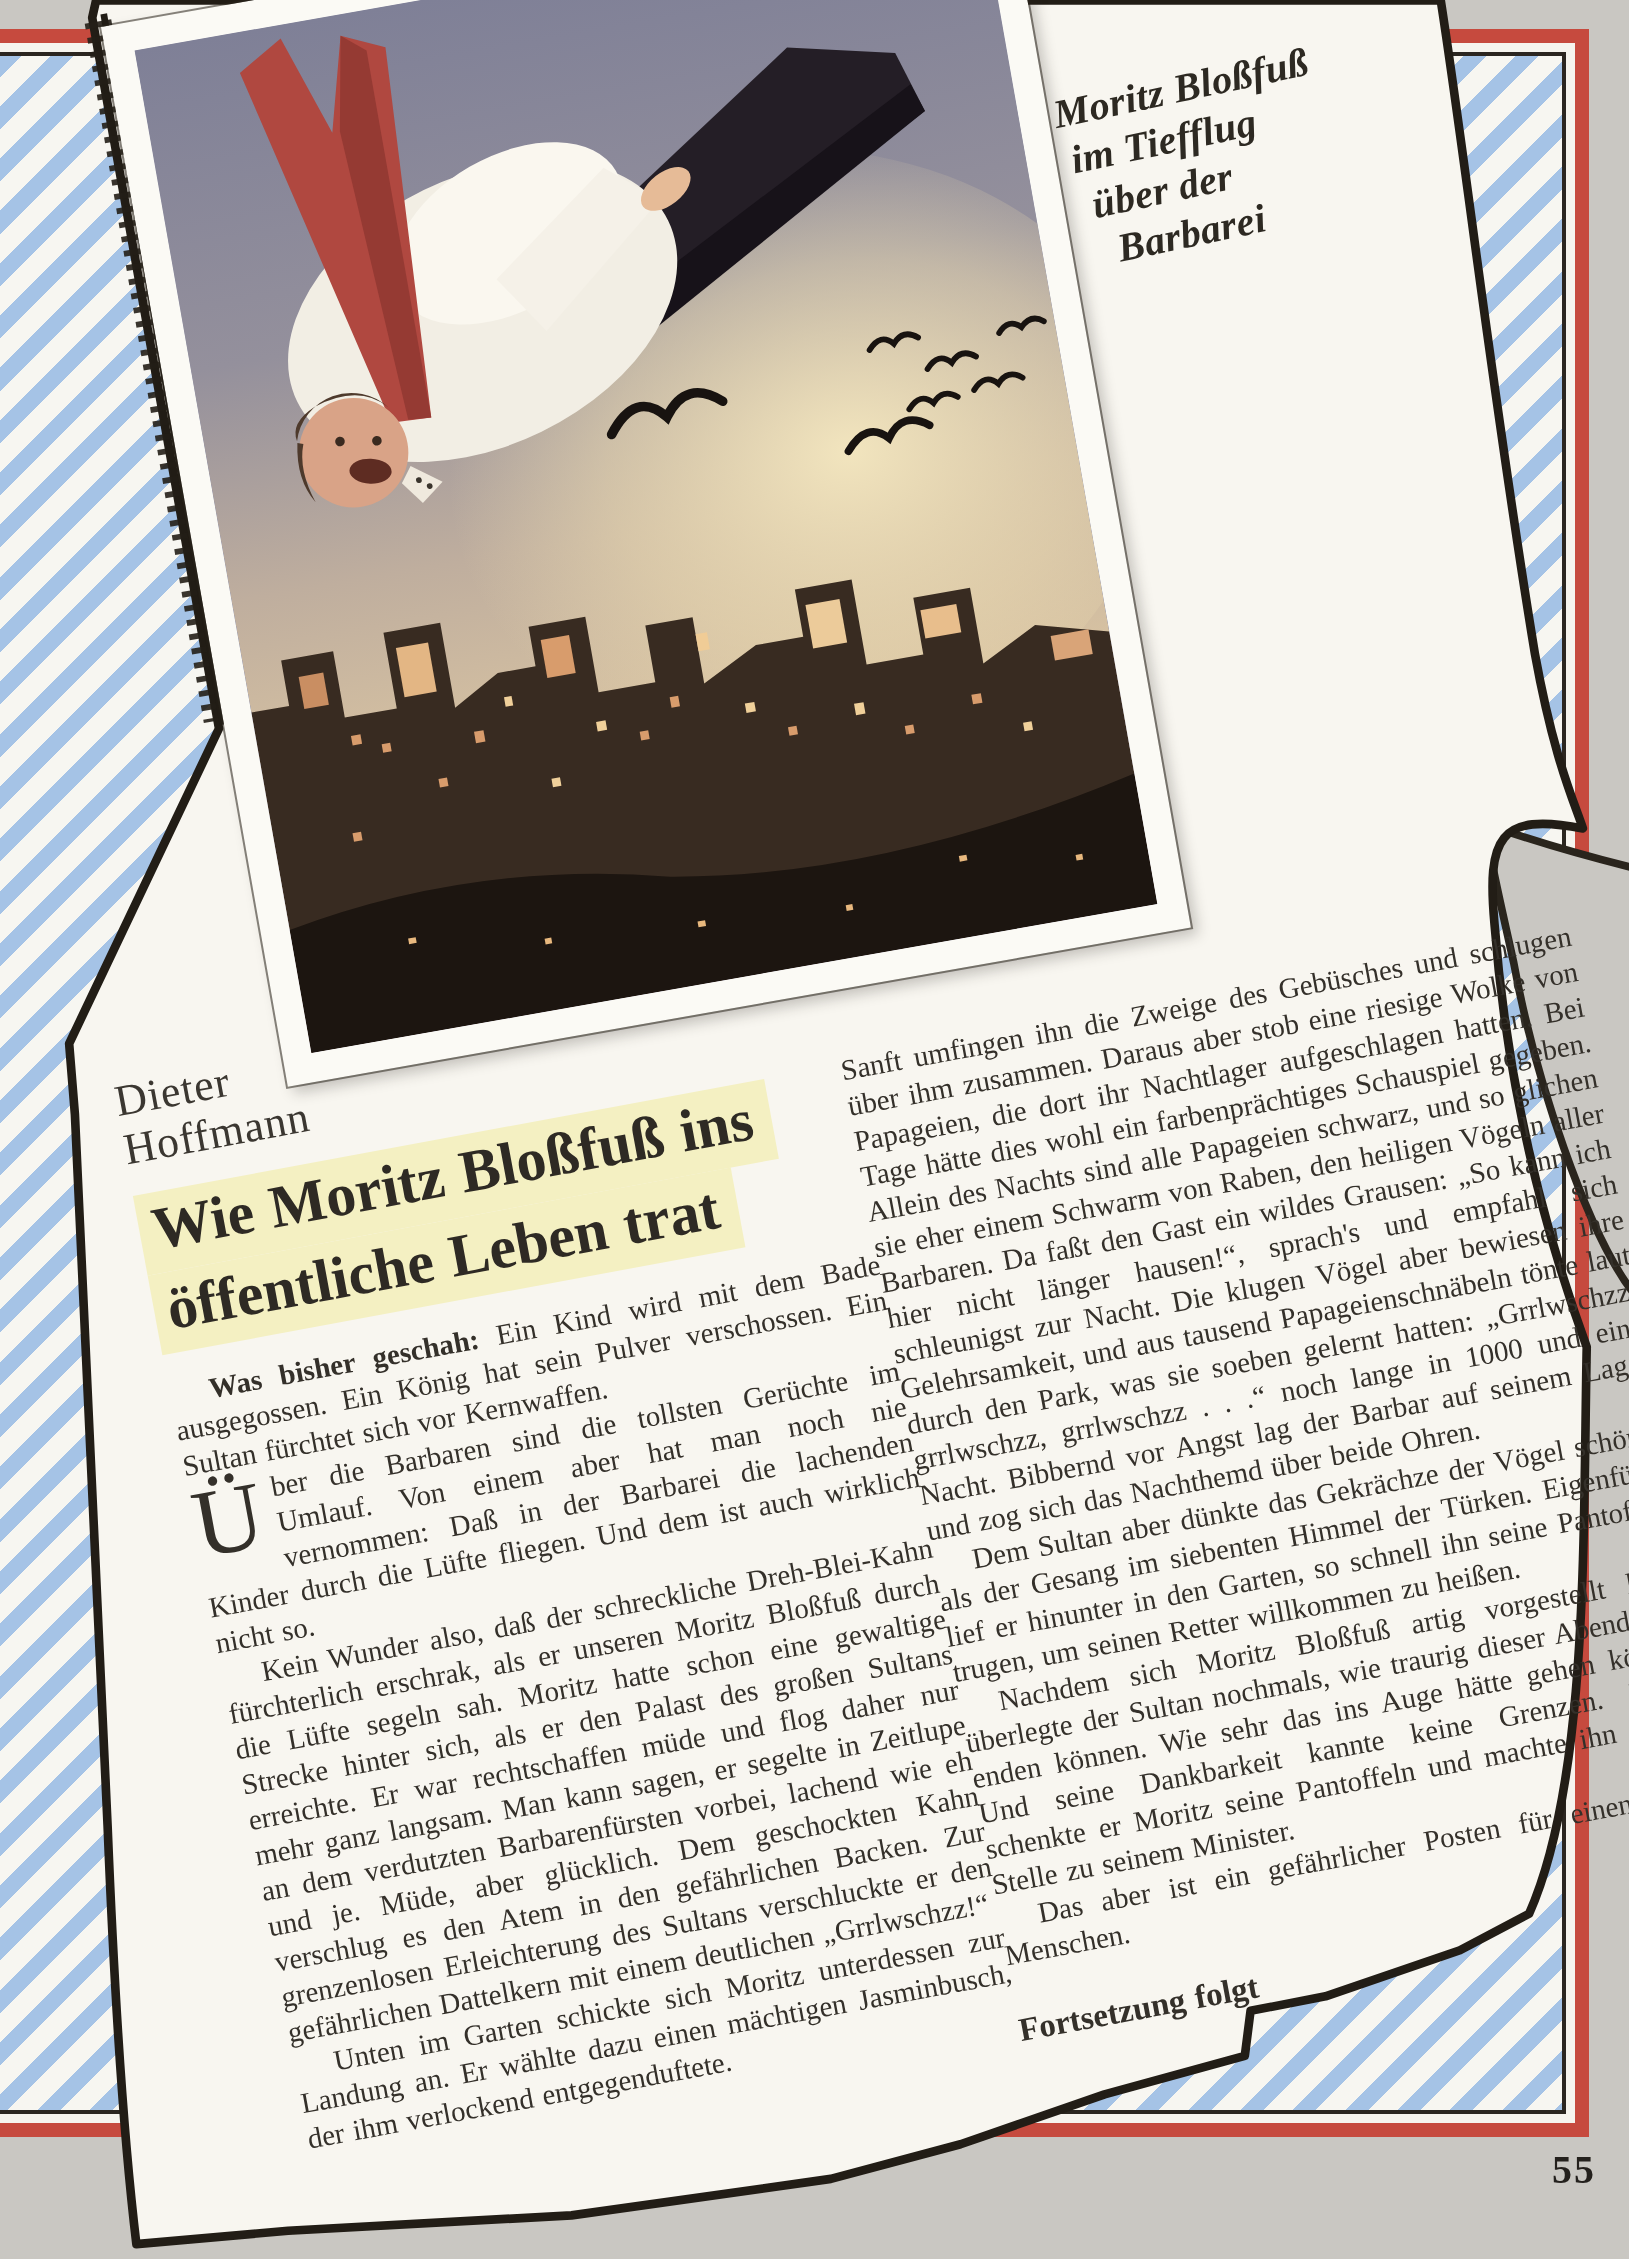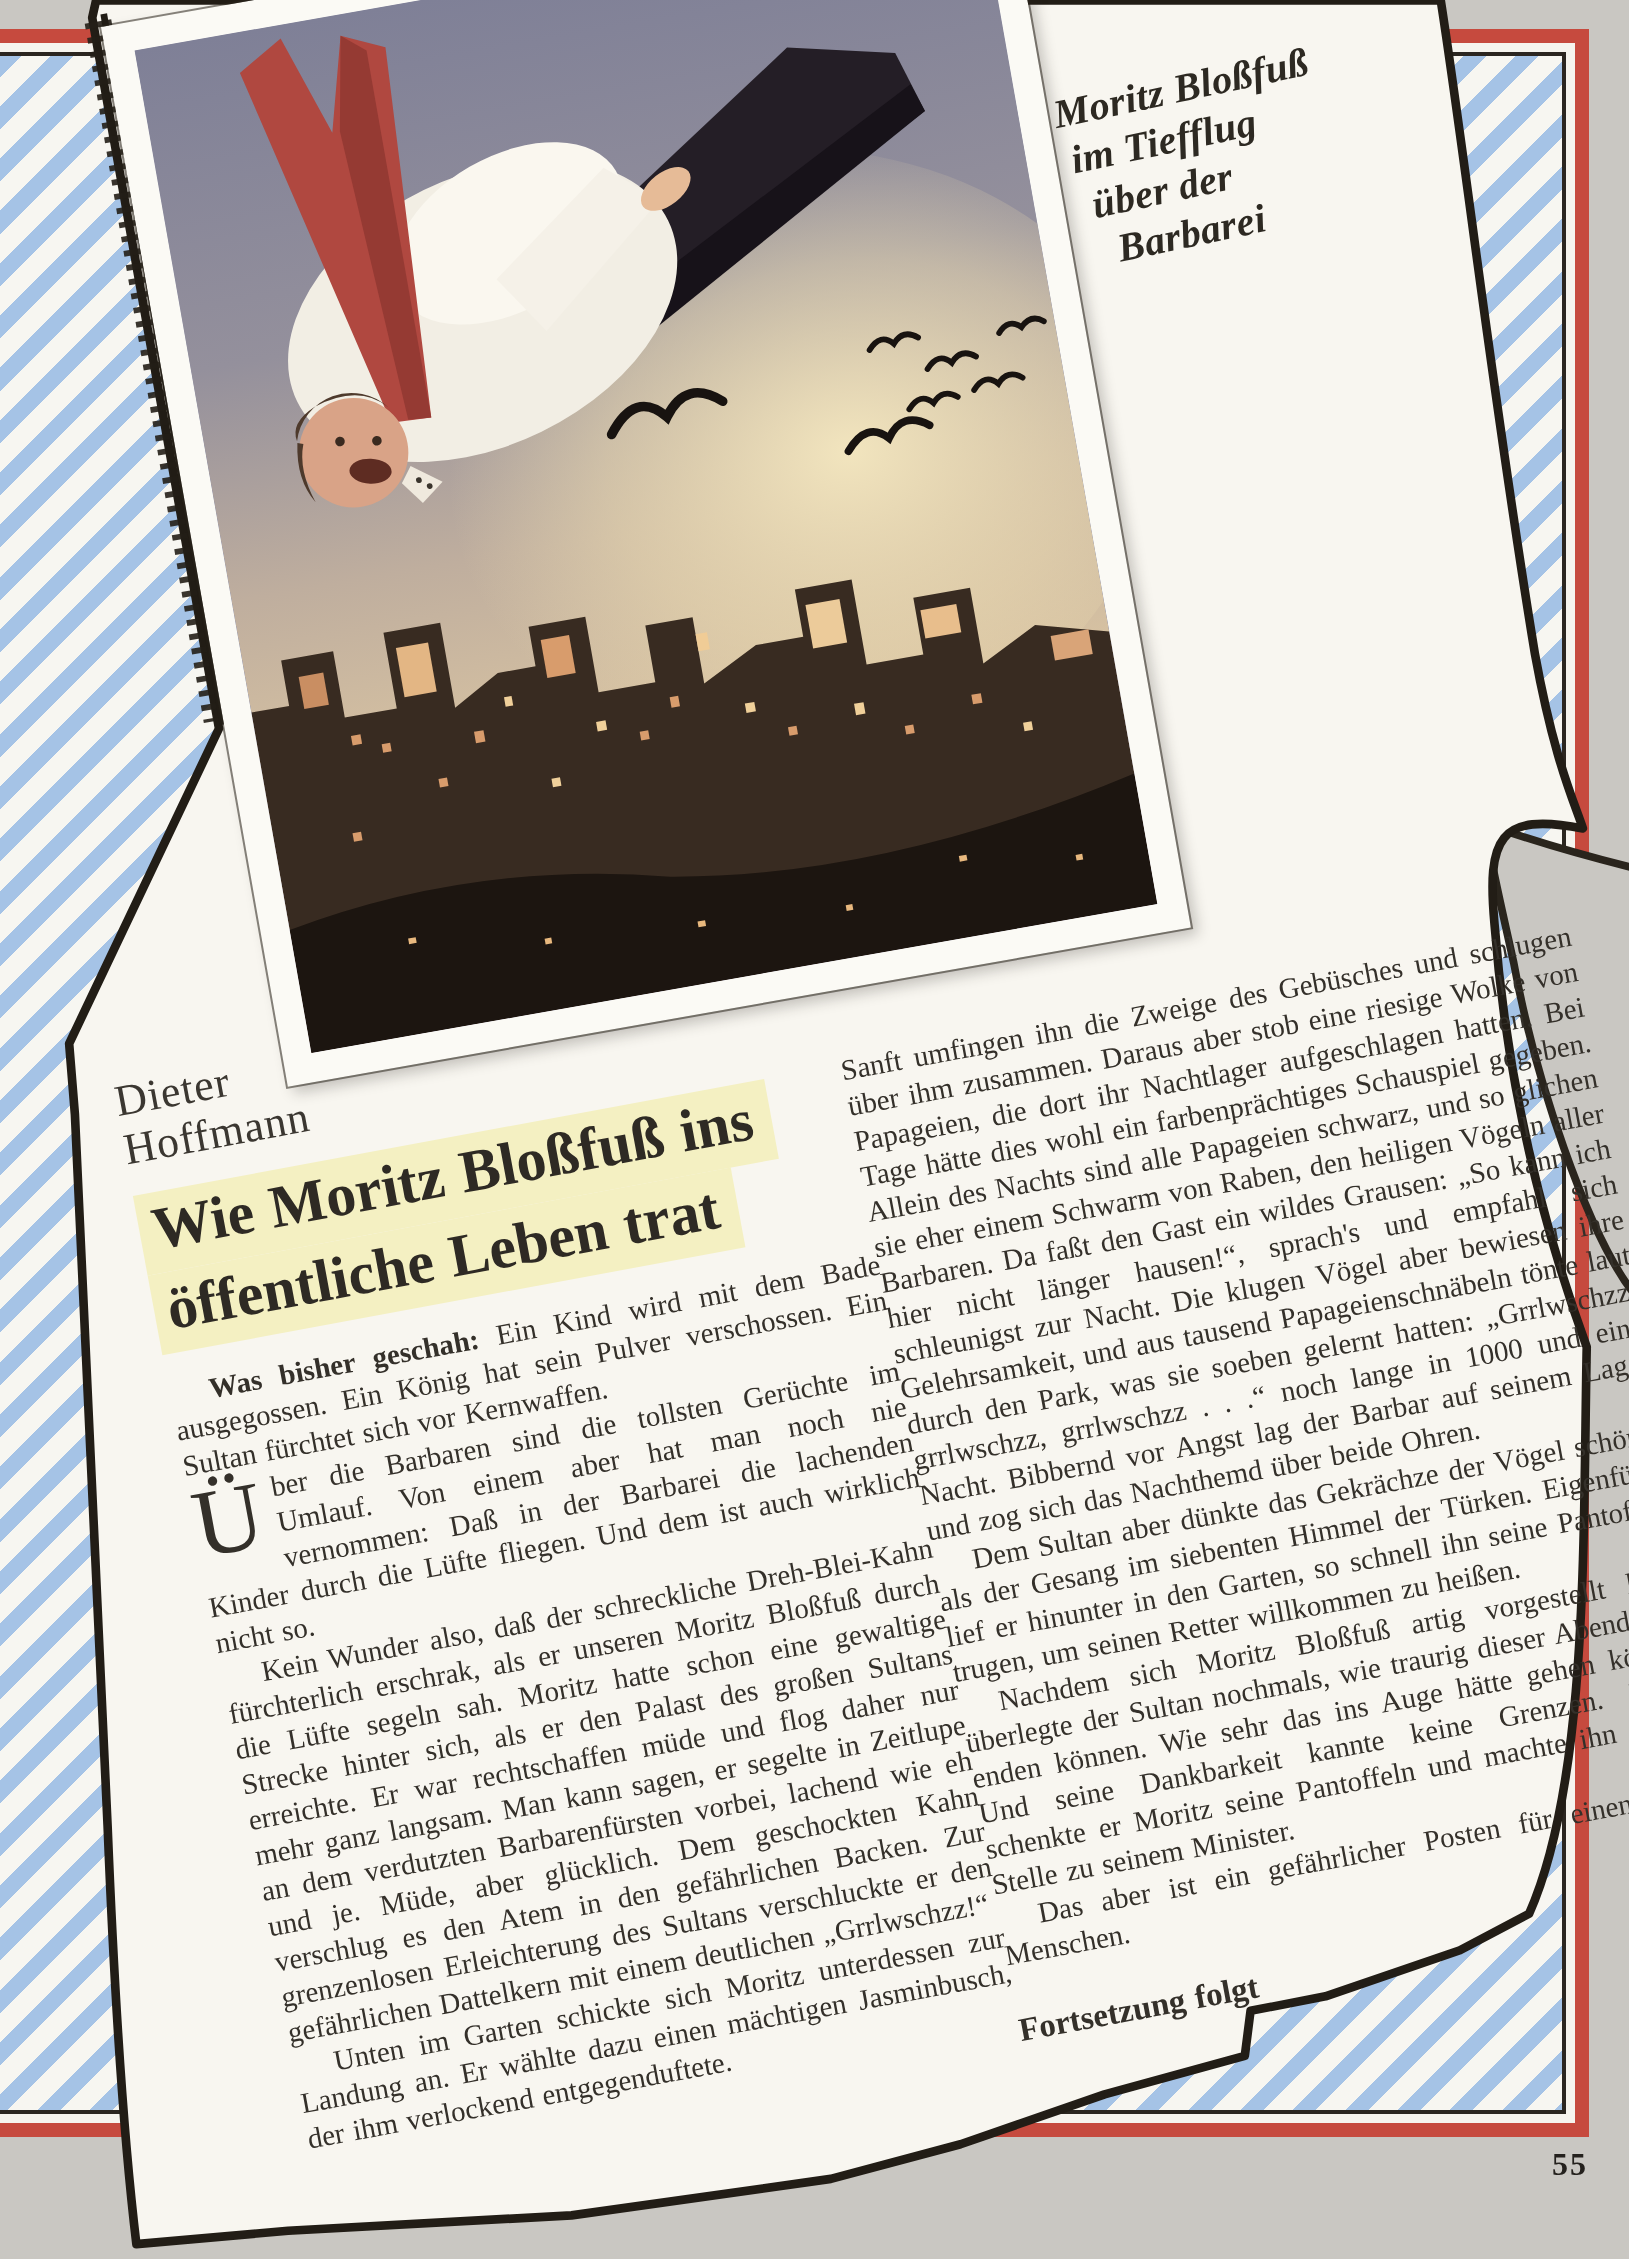--- a/index.html
+++ b/index.html
@@ -59,21 +59,21 @@
   }
   .lead{margin-bottom:7.7px;}
   .lead b{font-weight:700;}
   .dropcap{
     float:left;font-size:96px;line-height:75px;padding:5.8px 13.4px 0 0;color:#34302a;
   }
   .continuation{font-weight:700;font-size:33px;margin-top:40px;text-align:left;}
   
   .page-number{
     position:absolute;left:1552px;top:2146px;
-    font-size:32px;font-weight:700;color:#24211d;letter-spacing:1.9px;
+    font-size:40px;font-weight:700;color:#24211d;letter-spacing:1.9px;
   }
 </style>
 </head>
 <body>
 
 <div class="red-frame">
   <div class="white-gap">
     <div class="black-rule">
       <div class="stripes"></div>
     </div>

